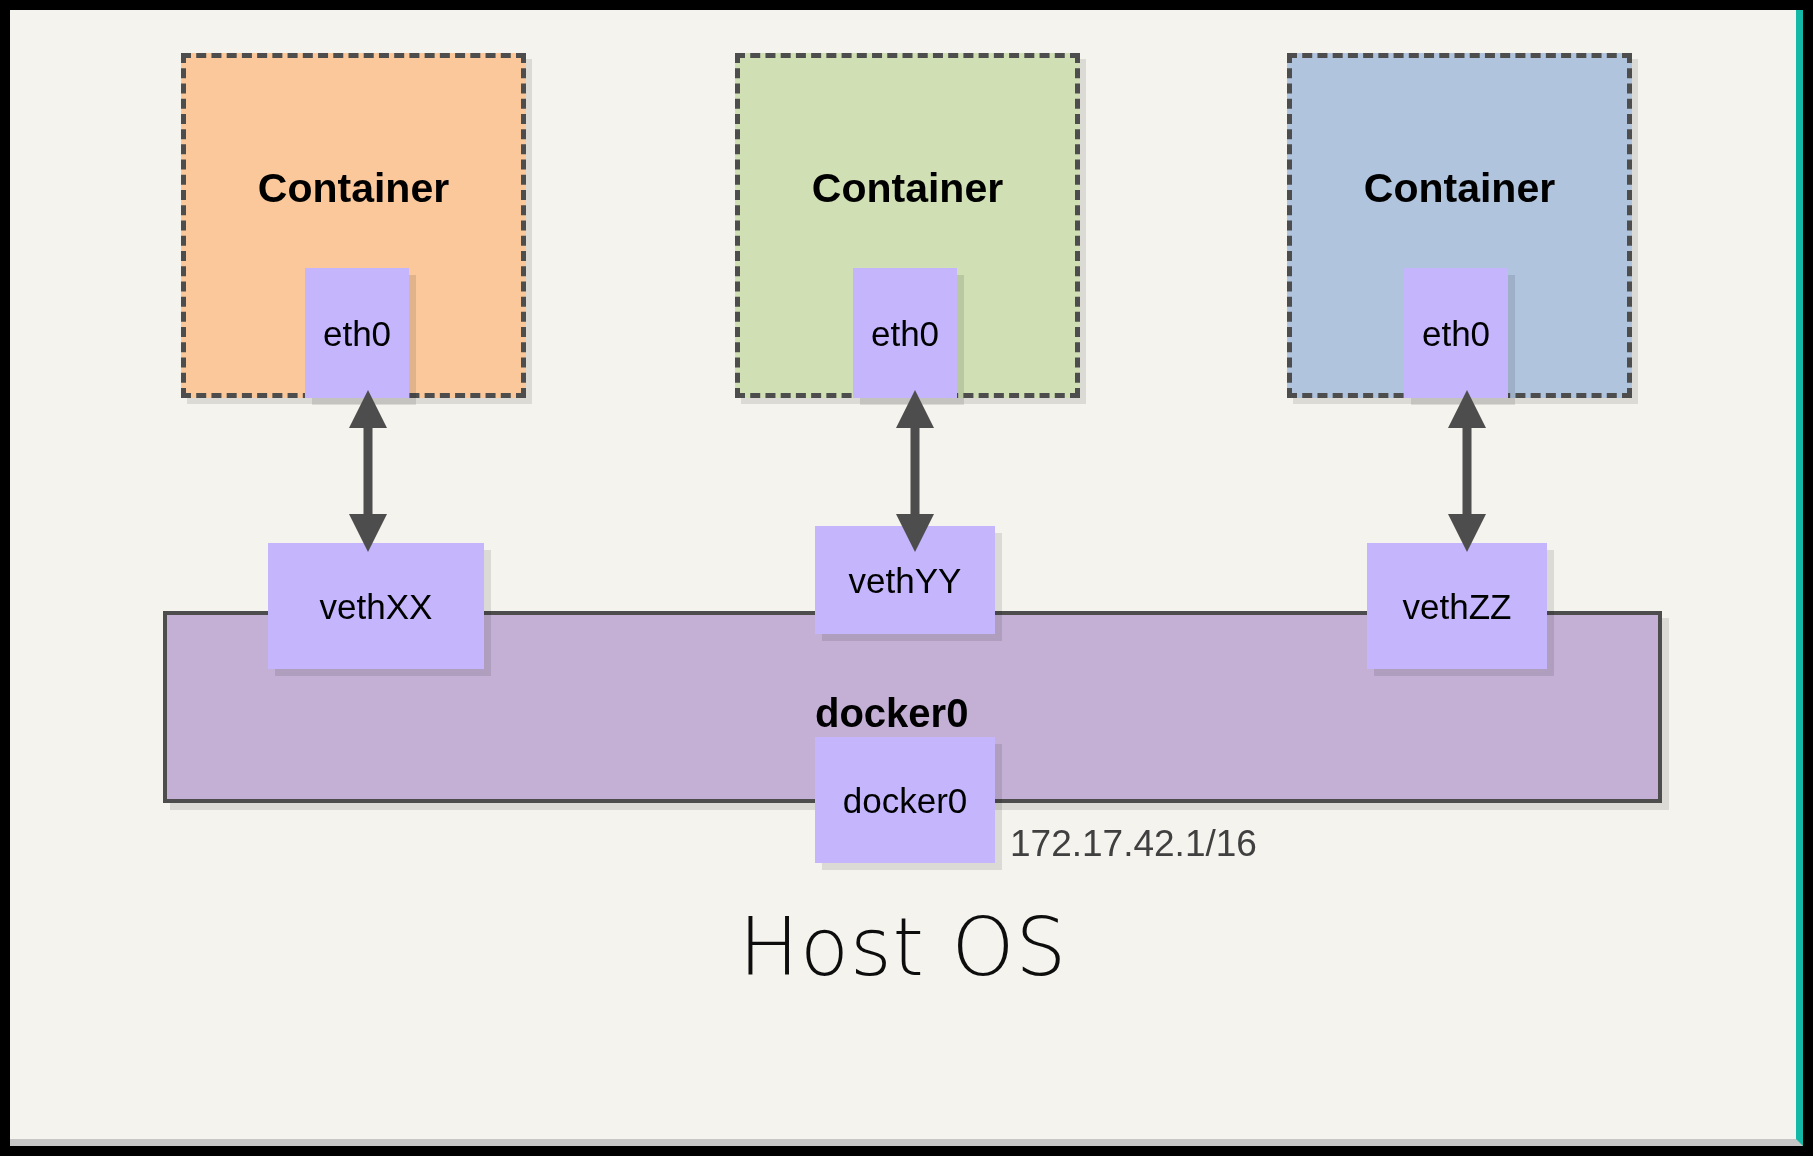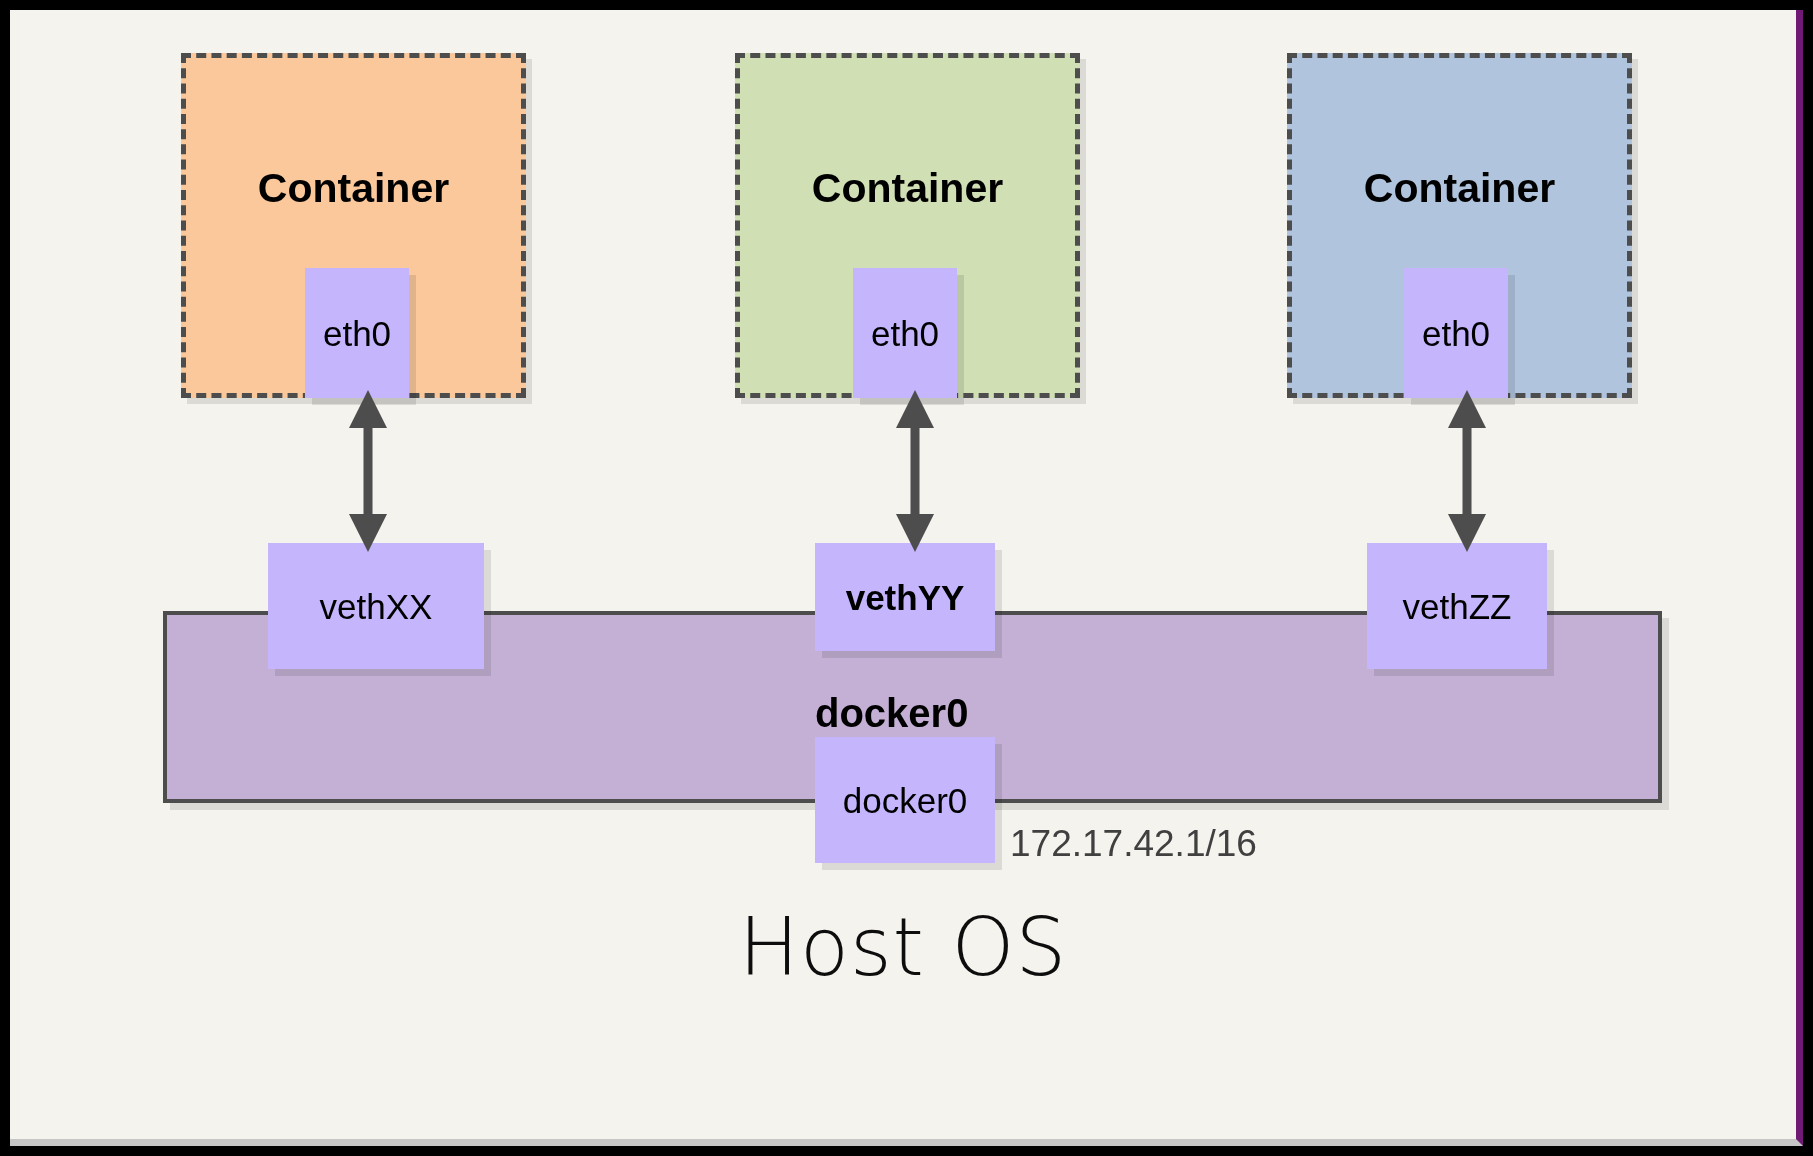--- a/index.html
+++ b/index.html
@@ -22,21 +22,21 @@
 
   
   #canvas {
     position: absolute;
     left: 10px;
     top: 10px;
     width: 1793px;
     height: 1136px;
     background: #f4f3ee;
     box-sizing: border-box;
-    border-right: 7px solid #701a75;
+    border-right: 7px solid #14b8a6;
     border-bottom: 7px solid #c6c6c6;
     overflow: hidden;
   }
 
   .abs { position: absolute; box-sizing: border-box; }
 
   
   .container-box {
     border: 5px dashed #4d4d4d;
     box-shadow: 6px 6px 0 0 rgba(0,0,0,0.10);
@@ -133,21 +133,21 @@
     </div>
 
     <div class="abs" id="bridge-bar" style="left:153px; top:601px; width:1499px; height:192px;"></div>
 
     <div id="bridge-label" style="left:805px; top:683px;">docker0</div>
 
     <div class="abs iface" style="left:258px; top:533px; width:216px; height:126px;">
       <span>vethXX</span>
     </div>
 
-    <div class="abs iface" style="left:805px; top:533px; width:180px; height:108px;font-weight:bold;">
+    <div class="abs iface" style="left:805px; top:516px; width:180px; height:108px;">
       <span>vethYY</span>
     </div>
 
     <div class="abs iface" style="left:1357px; top:533px; width:180px; height:126px;">
       <span>vethZZ</span>
     </div>
 
     <div class="abs iface" style="left:805px; top:727px; width:180px; height:126px;">
       <span>docker0</span>
     </div>

